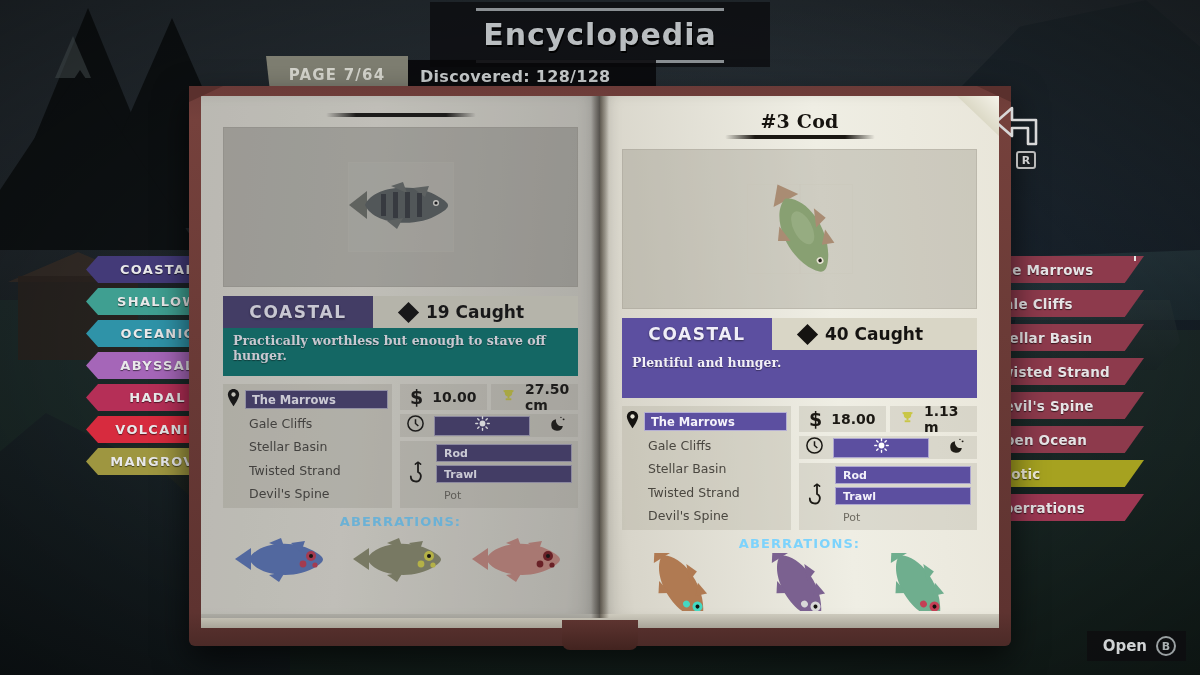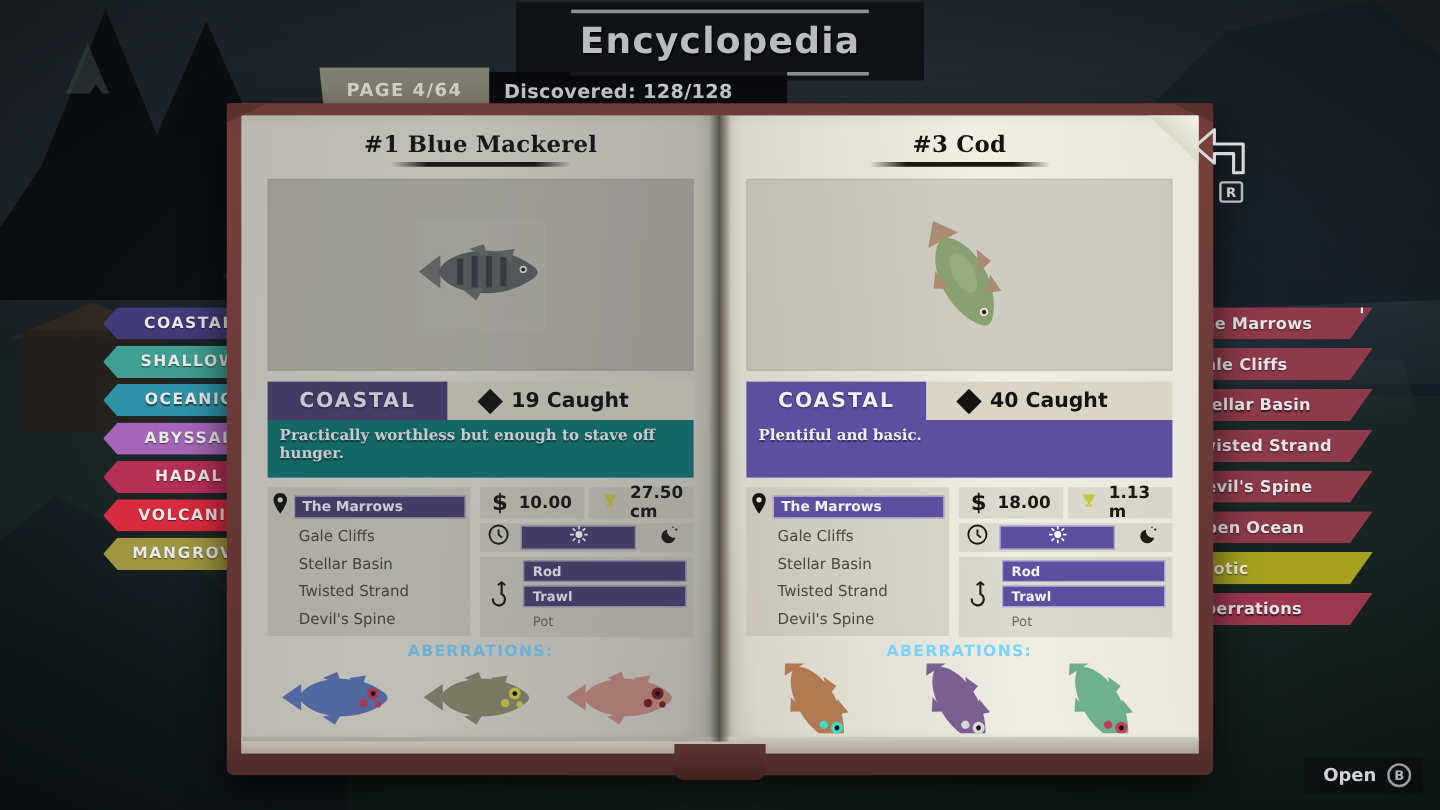--- a/index.html
+++ b/index.html
@@ -470,21 +470,21 @@
     <div class="rule-t"></div>
     <div id="enc-title">Encyclopedia</div>
     <div class="rule-b"></div>
   </div>
 
   <div id="discovered-strip">
     <span id="discovered-text">Discovered: 128/128</span>
   </div>
 
   <div id="page-tab">
-    <span id="page-tab-label">PAGE 4/64</span>
+    <span id="page-tab-label">PAGE 7/64</span>
   </div>
 
   <div class="side-tabs" id="left-tabs">
       <div class="ltab" style="background: rgb(67, 58, 120);">
         <span>COASTAL</span>
       </div>
       <div class="ltab" style="background: rgb(63, 159, 145);">
         <span>SHALLOW</span>
       </div>
       <div class="ltab" style="background: rgb(47, 147, 168);">
@@ -543,21 +543,20 @@
     <div id="book-cover"></div>
     <div class="cover-corner cl"></div>
     <div class="cover-corner cr"></div>
 
     <div id="book-inner">
 
       <div class="page" id="page-left">
         <div class="page-surface"></div>
         <div class="page-body">
 
-          <div class="fish-title">#1 Blue Mackerel</div>
           <div class="title-rule"></div>
 
           <div class="fish-frame">
             <div class="fish-cell">
               <div class="fish-art">
                 <svg width="120" height="56" viewBox="0 0 120 56">
                   <path d="M8 28 L26 14 L26 42 Z" fill="#6f7168"></path>
                   <path d="M24 28 C32 9, 74 4, 98 20 C110 27, 110 30, 98 37 C74 52, 32 47, 24 28 Z" fill="#5d6261"></path>
                   <path d="M50 9 L62 5 L66 16 Z" fill="#6b6f6b"></path>
                   <path d="M72 11 L88 9 L84 20 Z" fill="#6b6f6b"></path>
@@ -750,21 +749,21 @@
             <div class="type-badge" style="background: rgb(92, 79, 160);">
               <span>COASTAL</span>
             </div>
             <div class="caught-box">
               <div class="diamond"></div>
               <span class="caught-text">40 Caught</span>
             </div>
           </div>
 
           <div class="desc-box" style="background: rgb(92, 79, 160);">
-            <span class="desc-text">Plentiful and basic.</span>
+            <span class="desc-text">Plentiful and hunger.</span>
           </div>
 
           <div class="info-grid">
             <div class="loc-col">
                 <div class="loc-head">
                   <span class="pin-icon"><svg width="15" height="19" viewBox="0 0 16 20">
                       <path d="M8 .8C4.6.8 2 3.4 2 6.7 2 11.2 8 19.2 8 19.2s6-8 6-12.5C14 3.4 11.4.8 8 .8z" fill="#151310"></path>
                       <circle cx="8" cy="6.8" r="2.3" fill="#e7e4d6"></circle>
                     </svg></span>
                   <div class="loc-chip" style="background: rgb(92, 79, 160);">The Marrows</div>

